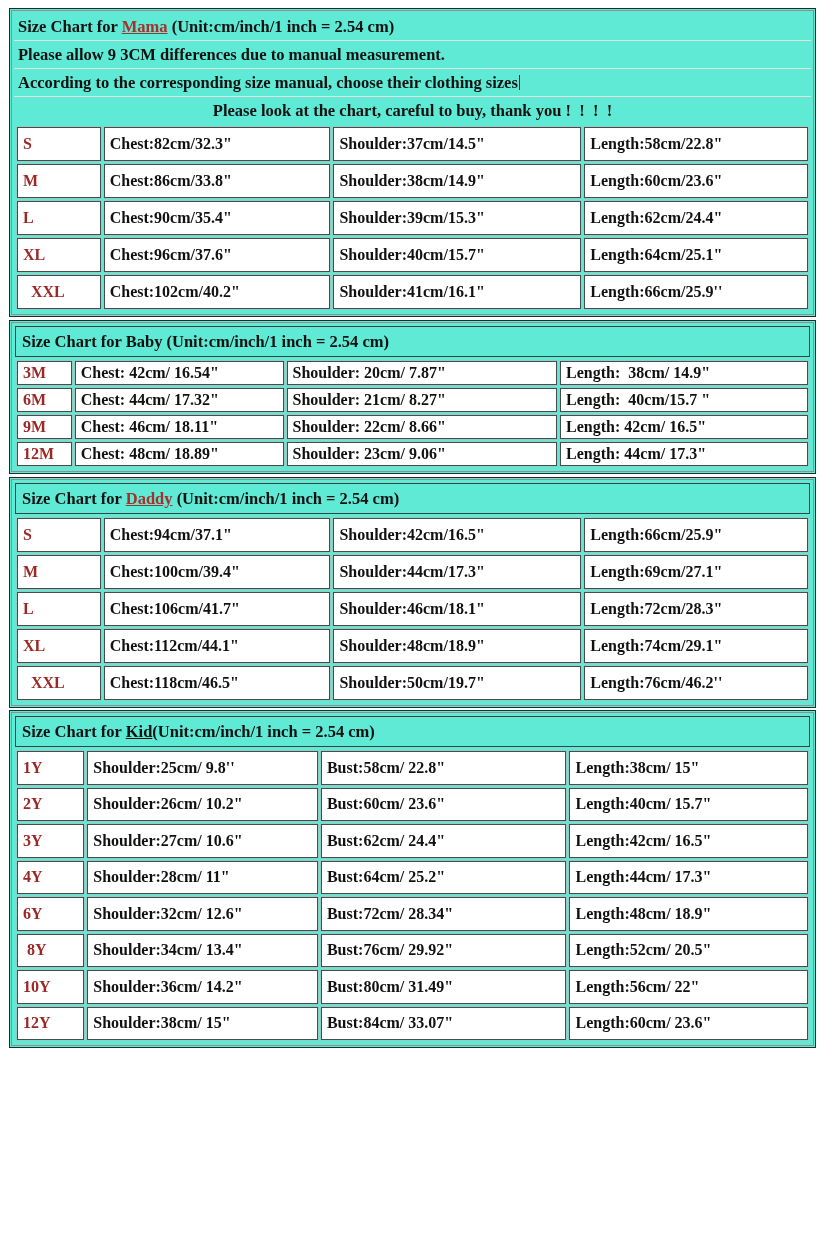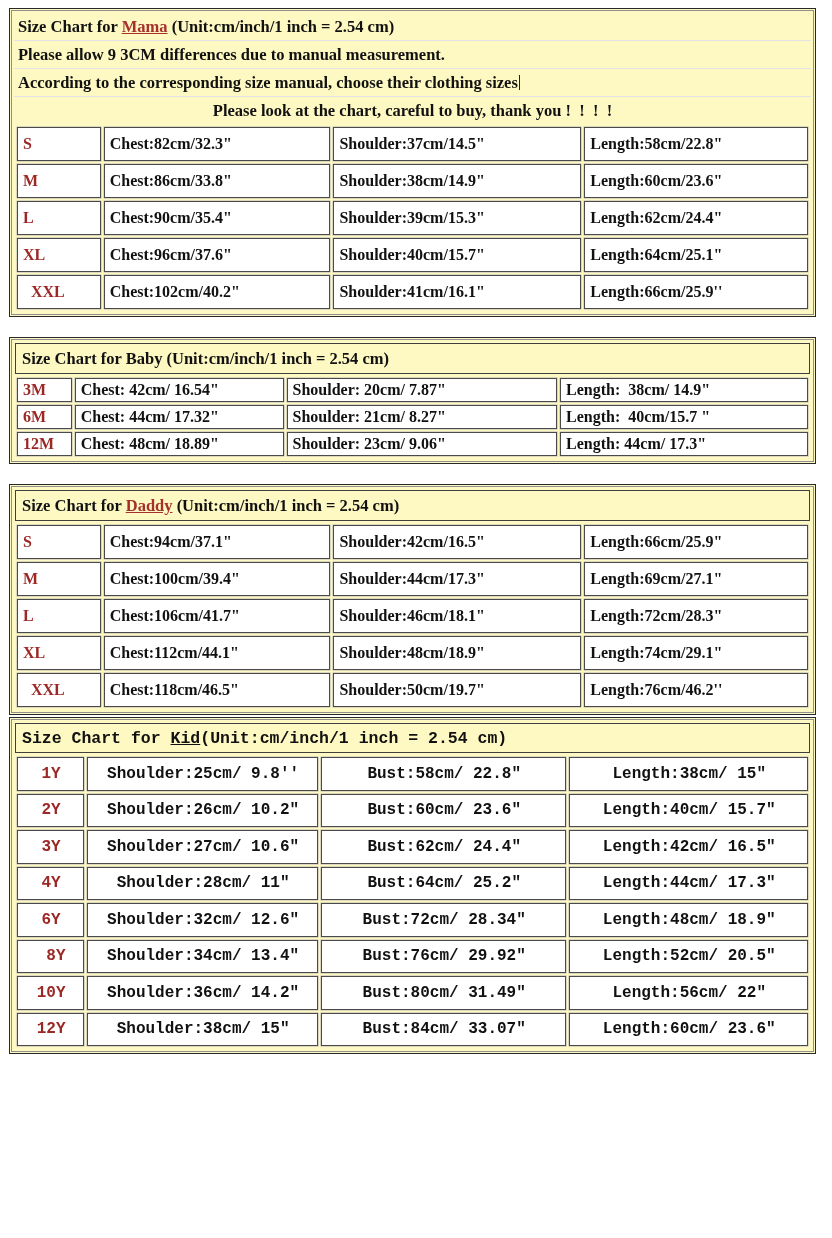--- a/index.html
+++ b/index.html
@@ -7,23 +7,23 @@
   body {
     height: 1238px;
     overflow: hidden;
     font-family: "Liberation Serif", "DejaVu Serif", serif;
     font-weight: bold;
     color: #111;
   }
   .page { padding: 8px 16px 0 9px; }
 
   
-  .block { border: 1px solid #282828; background: #fef9c3; }
-  .block + .block { margin-top: 20px; }
-  .block.tight { margin-top: 2px; font-family: Liberation Mono, monospace; }
+  .block { border: 1px solid #282828; background: #5eead4; }
+  .block + .block { margin-top: 3px; }
+  .block.tight { margin-top: 2px; }
   .block-inner { border: 1px solid #8f8f8f; margin: 1px; padding: 2px; }
 
   
   .intro p {
     font-size: 16.5px;
     padding: 4px 4px 3px 4px;
     white-space: pre-wrap;
     border-bottom: 1px solid #e3e3e3;
   }
   .intro p:last-child { border-bottom: none; text-align: center; }
@@ -60,21 +60,21 @@
     font-size: 16px;
     padding: 2px 4px 2px 5px;
     vertical-align: middle;
     white-space: pre-wrap;
     overflow: hidden;
   }
   td.size-cell { color: #9c2826; }
 
   .t-mama td, .t-daddy td { height: 34px; }
   .t-baby td { height: 21px; }
-  .t-kid td { height: 33.5px; text-align: center; }
+  .t-kid td { height: 33.5px; }
 
   .t-mama col.c0, .t-daddy col.c0 { width: 10.7%; }
   .t-mama col.c1, .t-daddy col.c1 { width: 29.0%; }
   .t-mama col.c2, .t-daddy col.c2 { width: 31.7%; }
   .t-mama col.c3, .t-daddy col.c3 { width: 28.6%; }
 
   .t-baby col.c0 { width: 7.0%; }
   .t-baby col.c1 { width: 26.7%; }
   .t-baby col.c2 { width: 34.6%; }
   .t-baby col.c3 { width: 31.7%; }
@@ -157,20 +157,26 @@
               <td>Shoulder: 20cm/ 7.87"</td>
               <td>Length:  38cm/ 14.9"</td>
             </tr>
             <tr>
               <td class="size-cell">6M</td>
               <td>Chest: 44cm/ 17.32"</td>
               <td>Shoulder: 21cm/ 8.27"</td>
               <td>Length:  40cm/15.7 "</td>
             </tr>
             <tr>
+              <td class="size-cell">9M</td>
+              <td>Chest: 46cm/ 18.11"</td>
+              <td>Shoulder: 22cm/ 8.66"</td>
+              <td>Length: 42cm/ 16.5"</td>
+            </tr>
+            <tr>
               <td class="size-cell">12M</td>
               <td>Chest: 48cm/ 18.89"</td>
               <td>Shoulder: 23cm/ 9.06"</td>
               <td>Length: 44cm/ 17.3"</td>
             </tr>
           </tbody>
       </table>
     </div>
   </div>
 

